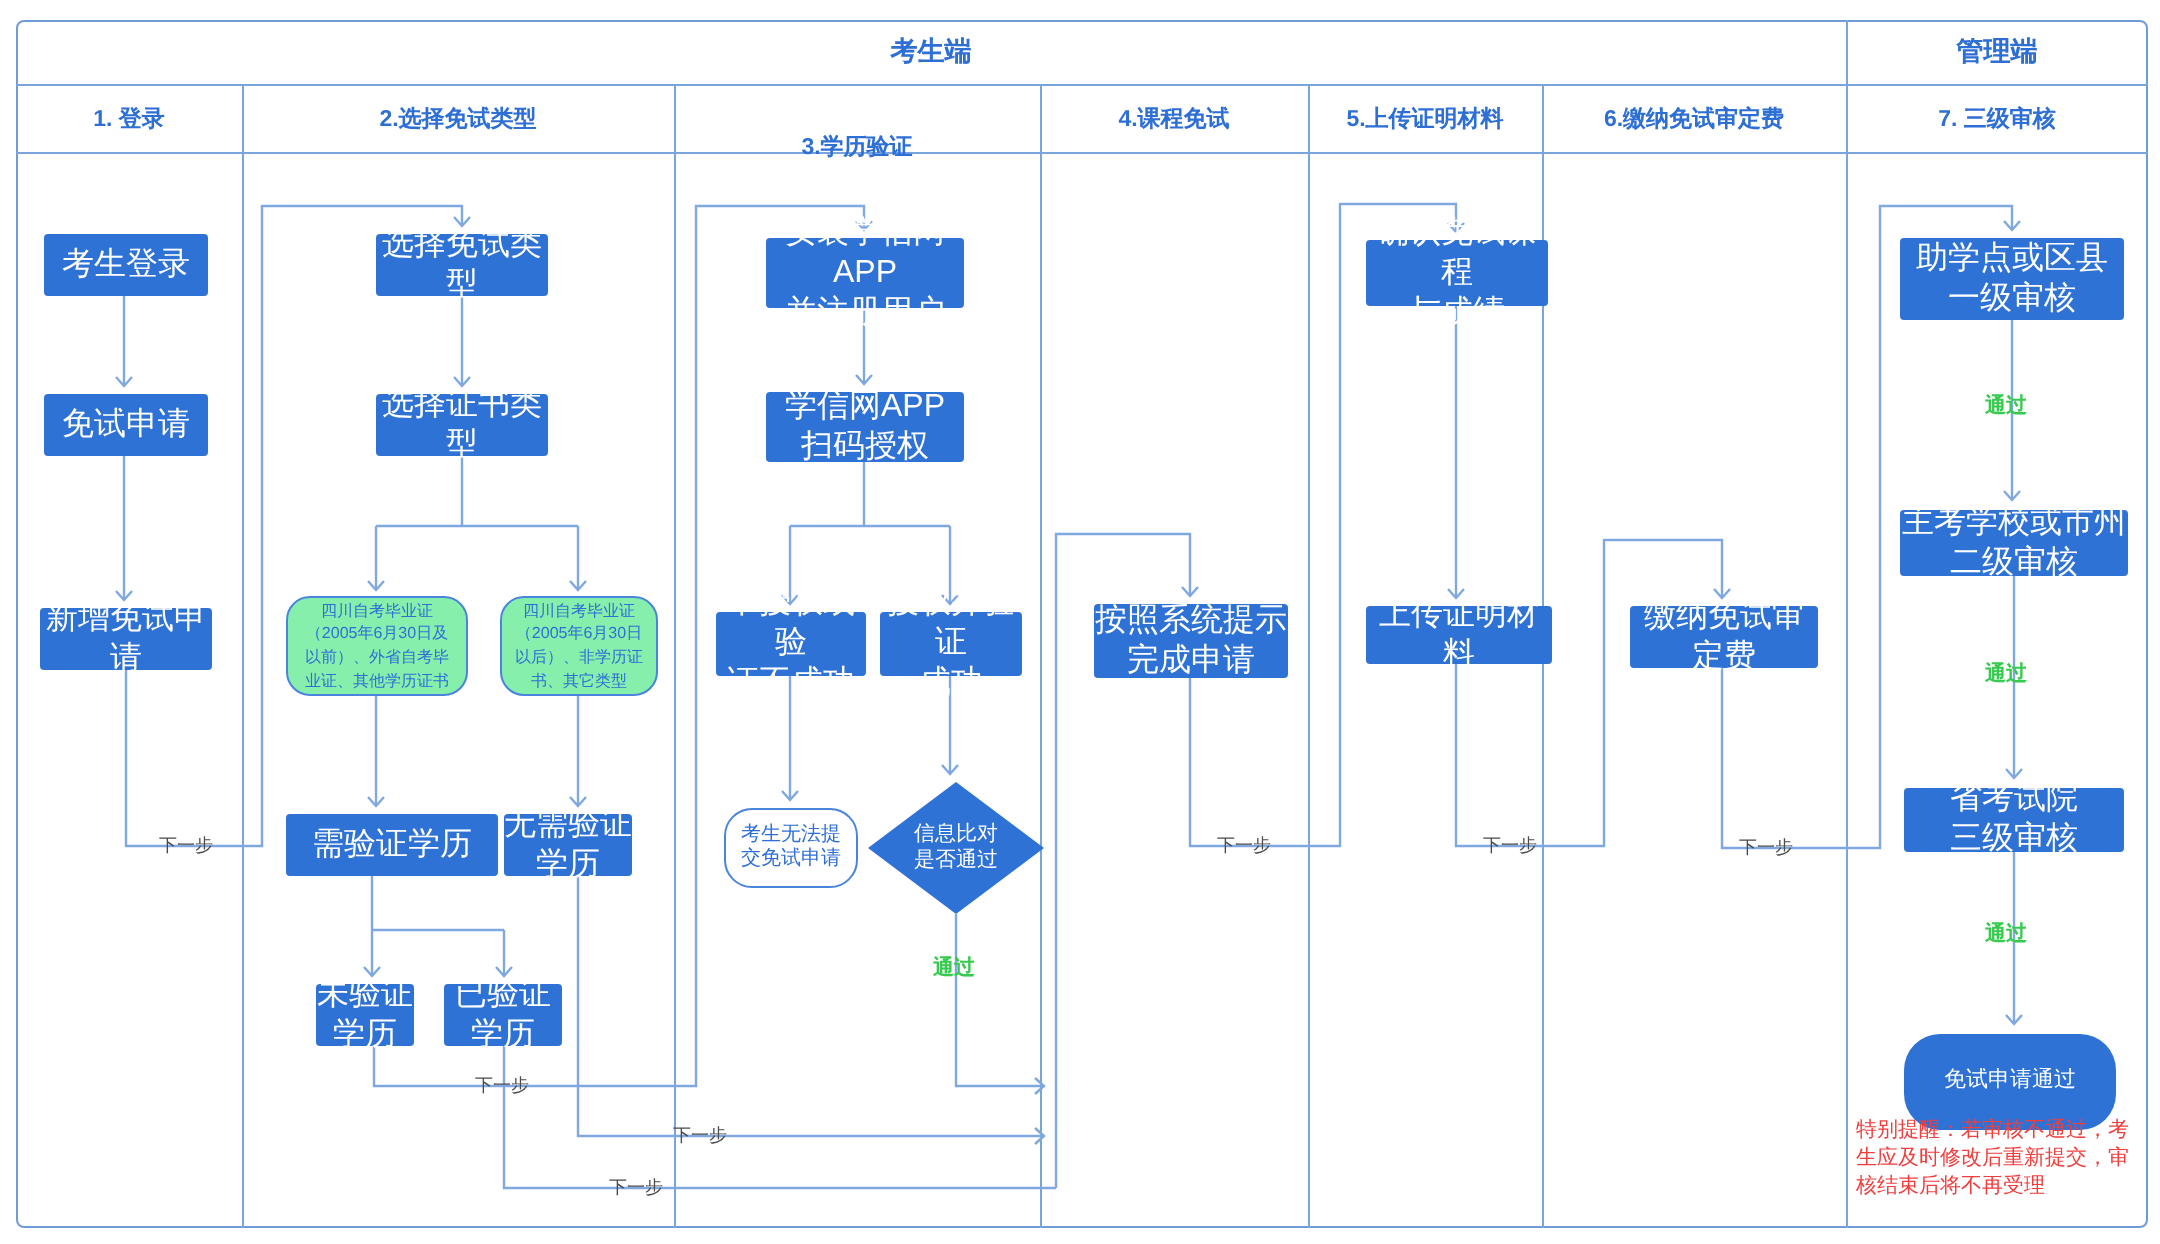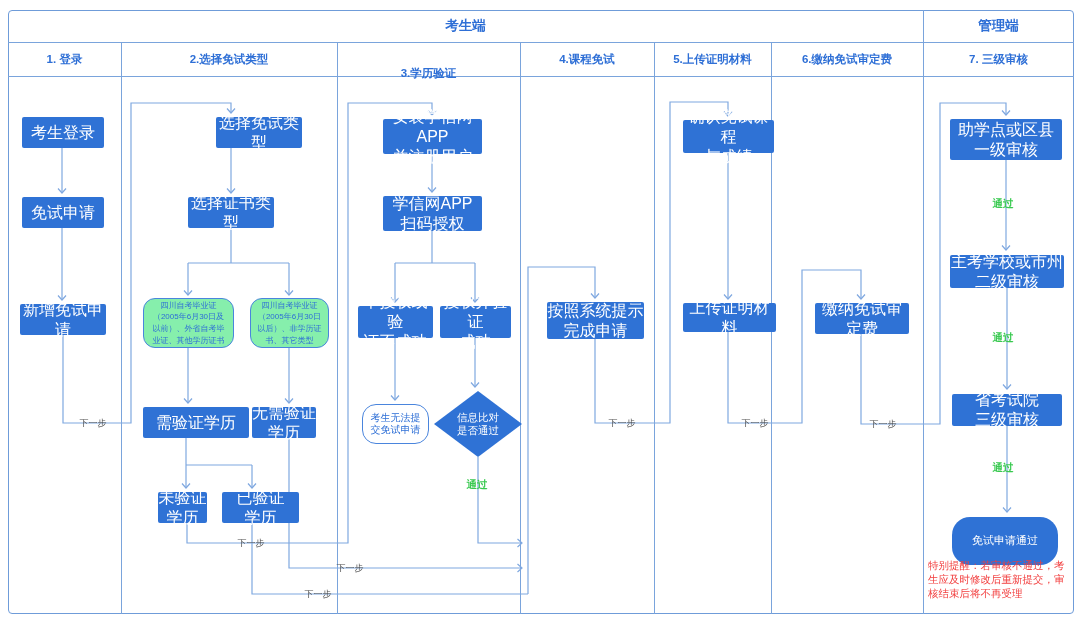--- a/index.html
+++ b/index.html
@@ -103,36 +103,36 @@
       <polyline points="1006,160 1006,250" marker-end="url(#arw)"></polyline>
       <polyline points="1007,288 1007,389" marker-end="url(#arw)"></polyline>
       <polyline points="1007,426 1007,512" marker-end="url(#arw)"></polyline>
     </g>
   </svg>
 
   <div class="box" style="left:22px;top:117px;width:82px;height:31px;">考生登录</div>
   <div class="box" style="left:22px;top:197px;width:82px;height:31px;">免试申请</div>
   <div class="box" style="left:20px;top:304px;width:86px;height:31px;">新增免试申请</div>
 
-  <div class="box" style="left:188px;top:117px;width:86px;height:31px;margin-left:28px;">选择免试类型</div>
+  <div class="box" style="left:188px;top:117px;width:86px;height:31px;">选择免试类型</div>
   <div class="box" style="left:188px;top:197px;width:86px;height:31px;">选择证书类型</div>
   <div class="box cert" style="left:143px;top:298px;width:91px;height:50px;">四川自考毕业证
 （2005年6月30日及
 以前）、外省自考毕
 业证、其他学历证书</div>
   <div class="box cert" style="left:250px;top:298px;width:79px;height:50px;">四川自考毕业证
 （2005年6月30日
 以后）、非学历证
 书、其它类型</div>
   <div class="box" style="left:143px;top:407px;width:106px;height:31px;">需验证学历</div>
   <div class="box" style="left:252px;top:407px;width:64px;height:31px;">无需验证
 学历</div>
   <div class="box" style="left:158px;top:492px;width:49px;height:31px;">未验证
 学历</div>
-  <div class="box" style="left:222px;top:492px;width:77px;height:31px;">已验证
+  <div class="box" style="left:222px;top:492px;width:59px;height:31px;">已验证
 学历</div>
 
   <div class="box" style="left:383px;top:119px;width:99px;height:35px;">安装学信网APP
 并注册用户</div>
   <div class="box" style="left:383px;top:196px;width:99px;height:35px;">学信网APP
 扫码授权</div>
   <div class="box" style="left:358px;top:306px;width:75px;height:32px;">不授权或验
 证不成功</div>
   <div class="box" style="left:440px;top:306px;width:71px;height:32px;">授权并验证
 成功</div>

